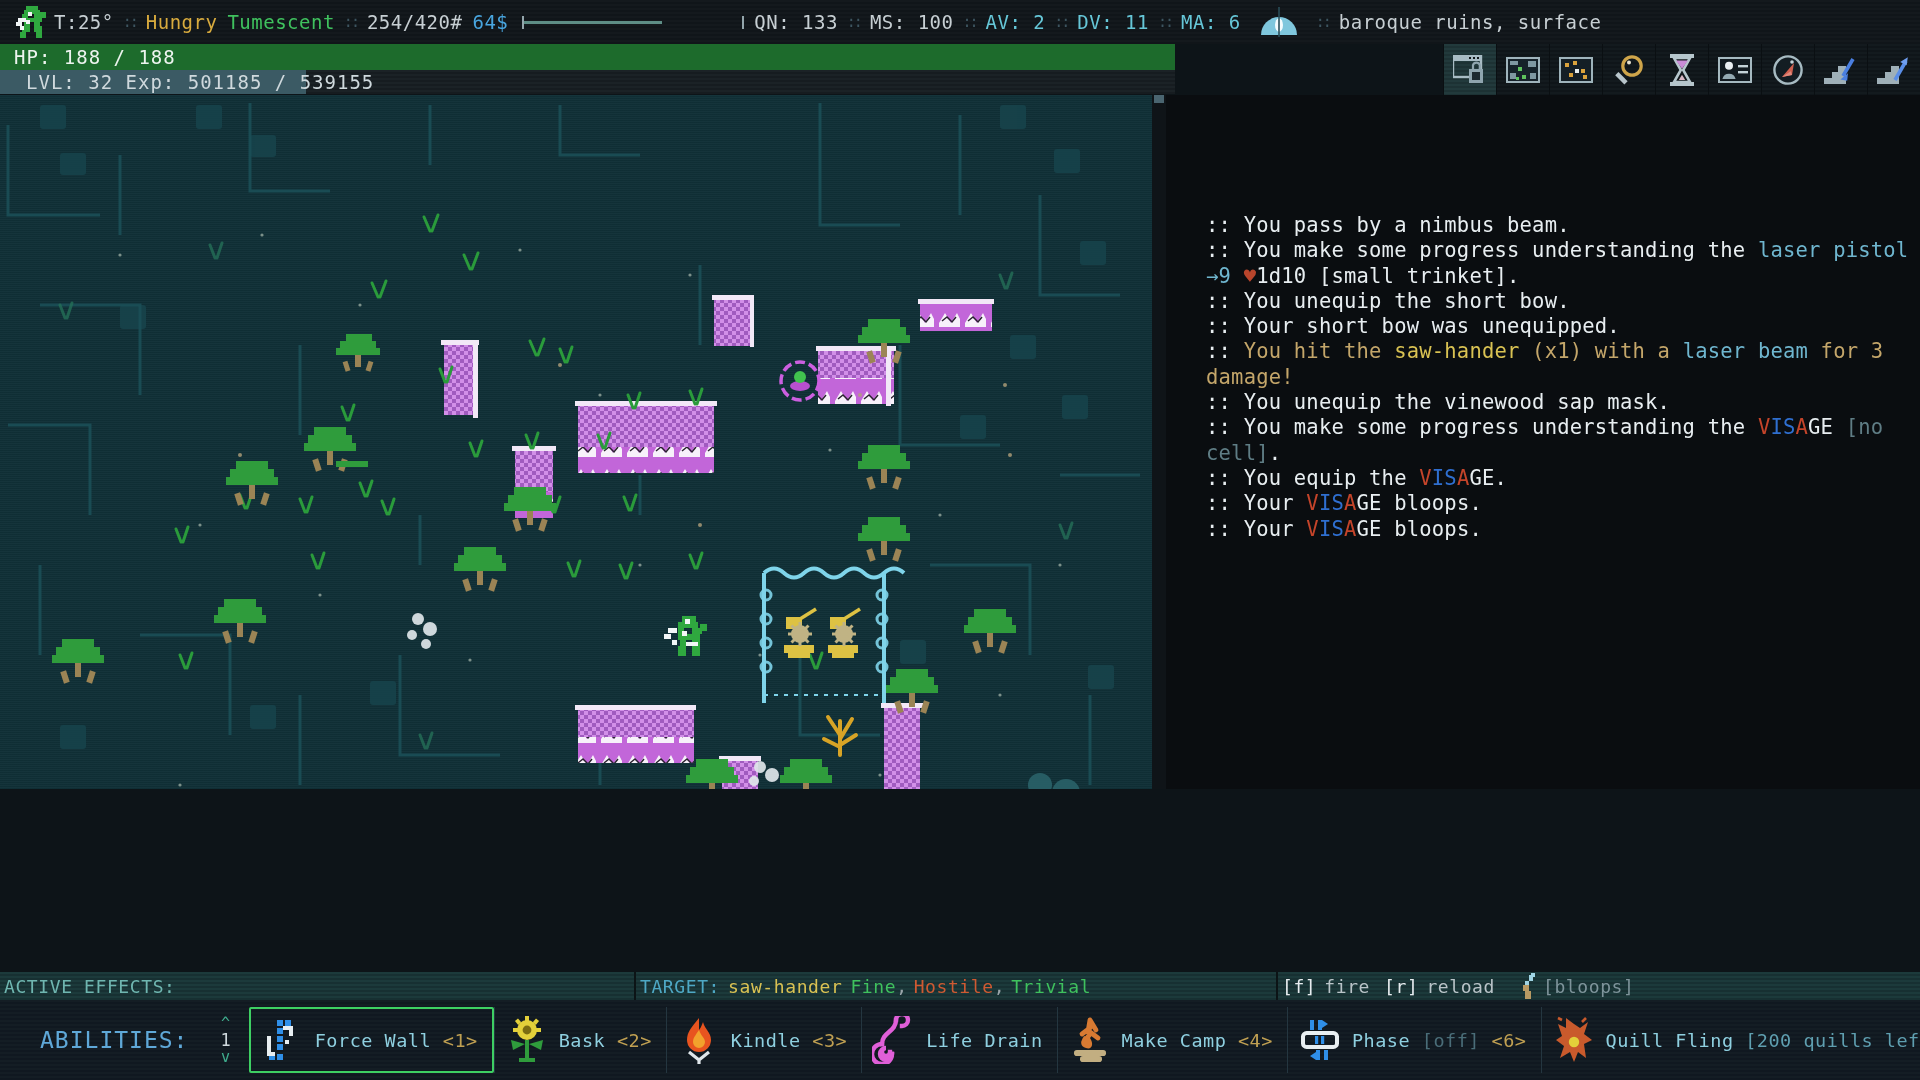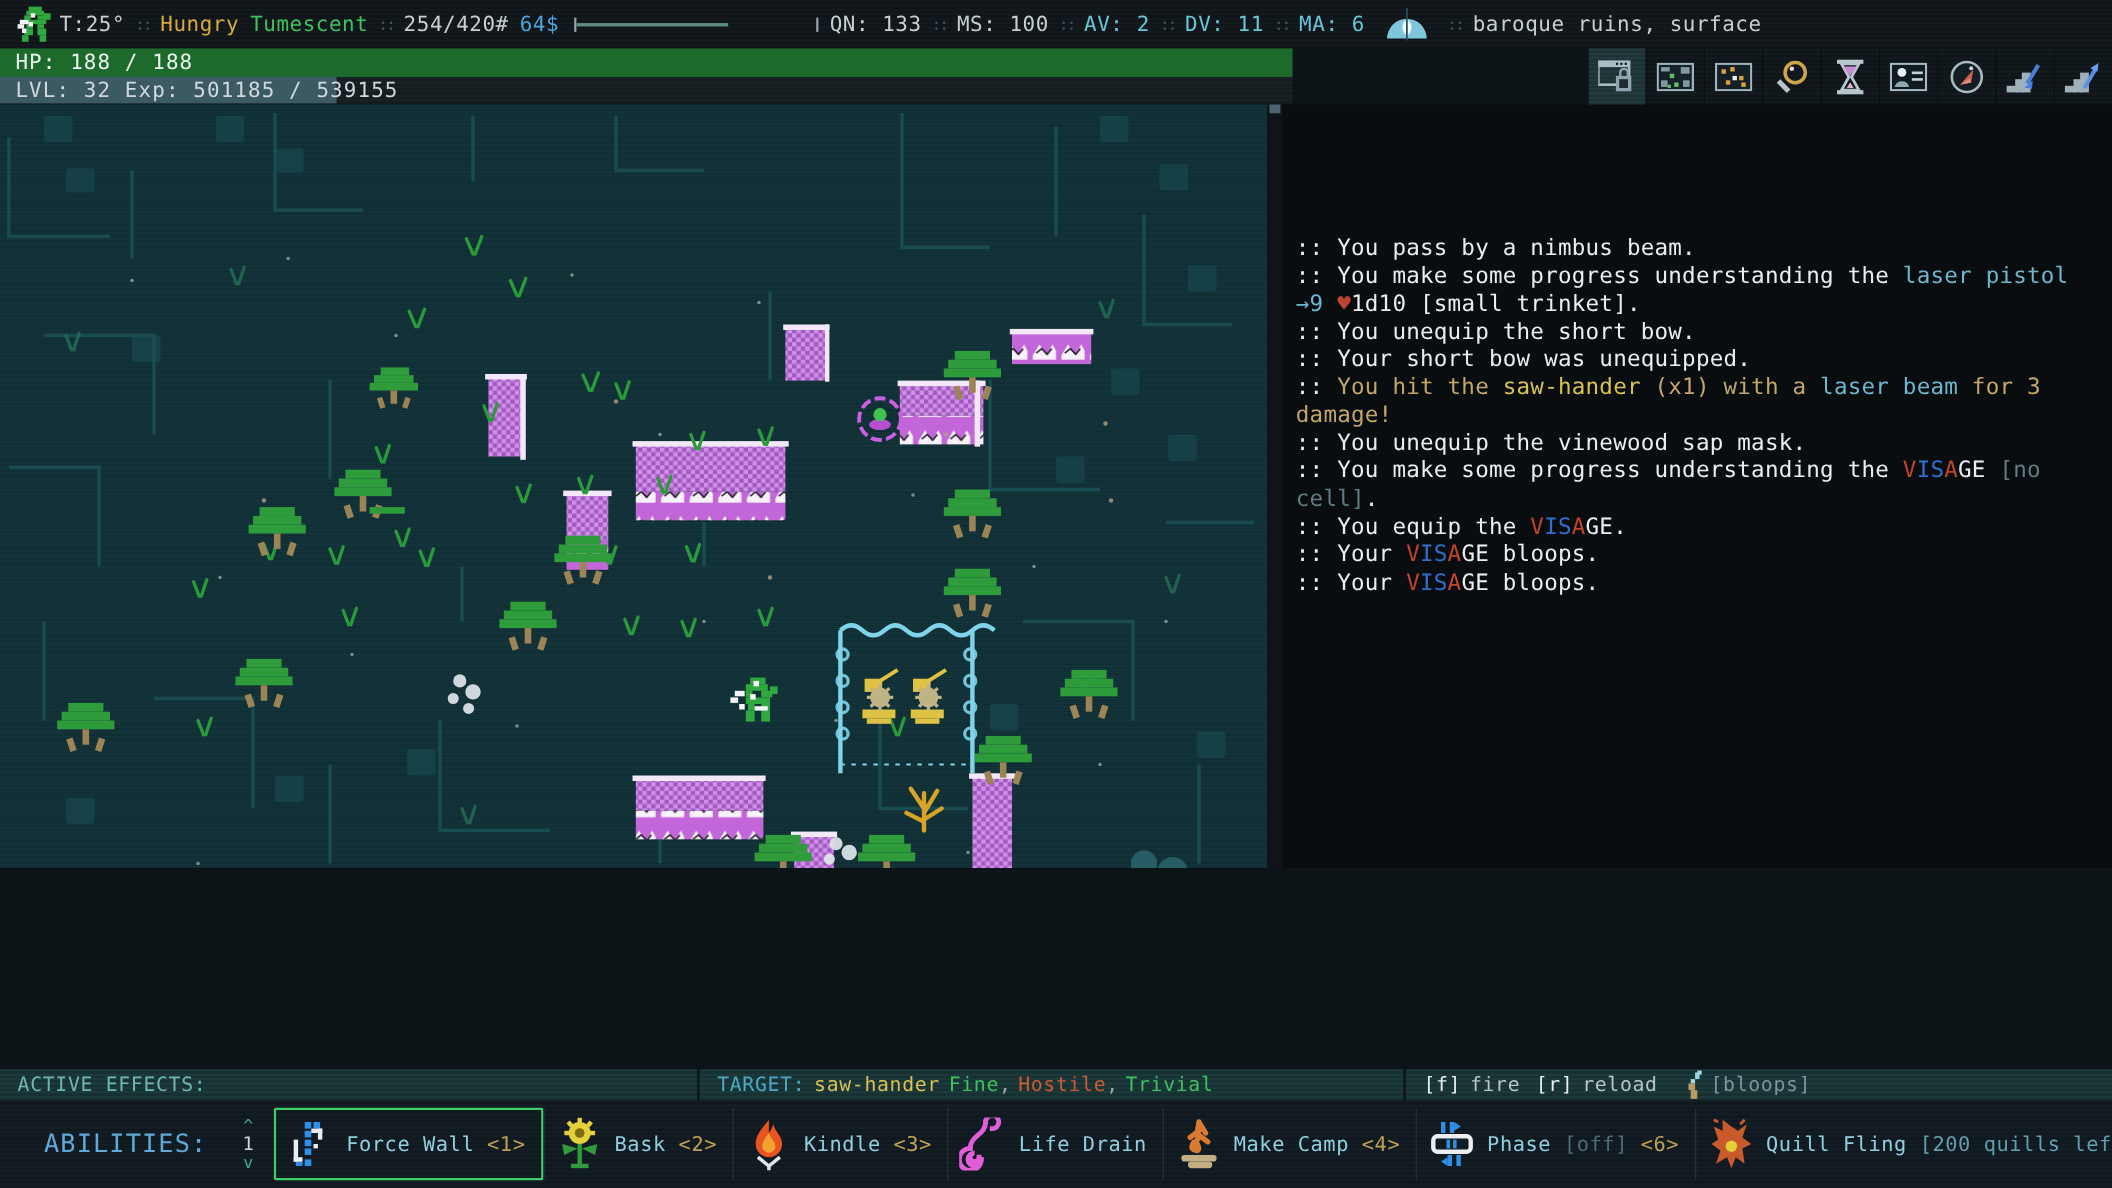--- a/index.html
+++ b/index.html
@@ -37,21 +37,21 @@
     background:#1d6b2c;
   }
   .hpbar .lbl{ position:absolute; left:14px; top:2px; font-size:19px; color:#edf4ef; letter-spacing:1px;}
 
   
   .xpbar{
     position:absolute; left:0; top:70px; width:1175px; height:24px;
     background:repeating-linear-gradient(180deg,#1b2226 0px,#1b2226 2px,#161c20 2px,#161c20 4px);
   }
   .xpbar .fill{ position:absolute; left:0; top:0; height:24px; width:310px; background:#3b5a64;}
-  .xpbar .lbl{ position:absolute; left:14px; top:1px; font-size:19px; color:#cfd9dd; letter-spacing:1px; white-space:nowrap;}
+  .xpbar .lbl{ position:absolute; left:26px; top:1px; font-size:19px; color:#cfd9dd; letter-spacing:1px; white-space:nowrap;}
 
   
   .toolbar{ position:absolute; right:0; top:44px; height:52px; display:flex; }
   .tool{
     width:53px; height:52px; position:relative;
     background:repeating-linear-gradient(180deg,#131a1e 0px,#131a1e 2px,#0f1519 2px,#0f1519 4px);
     display:flex; align-items:center; justify-content:center;
     border-left:1px solid #0a0f12;
   }
   .tool.active{ background:repeating-linear-gradient(180deg,#223a3c 0px,#223a3c 2px,#1d3234 2px,#1d3234 4px); }
@@ -67,39 +67,39 @@
     position:absolute; left:1152px; top:95px; width:14px; height:694px;
     background:#0f1418;
   }
   .mapscroll .thumb{ position:absolute; left:2px; top:0px; width:10px; height:8px; background:#4a6570;}
 
   
   .logpane{
     position:absolute; left:1166px; top:95px; width:754px; height:694px;
     background:#0a0d10;
   }
-  .log{ position:absolute; left:12px; top:118px; width:712px; }
+  .log{ position:absolute; left:40px; top:118px; width:712px; }
   .log .ln{ font-size:20.5px; line-height:25.3px; color:#e8eef1; letter-spacing:0.2px; white-space:pre-wrap;}
   .m-tag{color:#e8eef1;}
   .m-cyan{color:#6fb6cf;}
   .m-tan{color:#c4a66a;}
   .m-yellow{color:#d9c253;}
   .m-dim{color:#5f7d85;}
   .m-red{color:#c4442a;}
   .m-blue{color:#2f6fd0;}
   .m-heart{color:#b8452c;}
 
   
   .statusrow{ position:absolute; left:0; top:972px; width:1920px; height:28px; display:flex;}
   .cellbar{
     height:28px; position:relative;
     background:repeating-linear-gradient(180deg,#1c3a3b 0px,#1c3a3b 2px,#173032 2px,#173032 4px);
     display:flex; align-items:center; border-right:2px solid #0c1416;
   }
-  .cellbar .t{ font-size:18px; letter-spacing:0.6px; padding-left:16px; white-space:nowrap;}
+  .cellbar .t{ font-size:18px; letter-spacing:0.6px; padding-left:4px; white-space:nowrap;}
   .effects{ width:636px; }
   .target{ width:642px; }
   .fireinfo{ width:642px; border-right:none;}
 
   
   .abilitybar{
     position:absolute; left:0; top:1000px; width:1920px; height:80px;
     background:repeating-linear-gradient(180deg,#141d24 0px,#141d24 2px,#101820 2px,#101820 4px);
     display:flex; align-items:center;
   }

